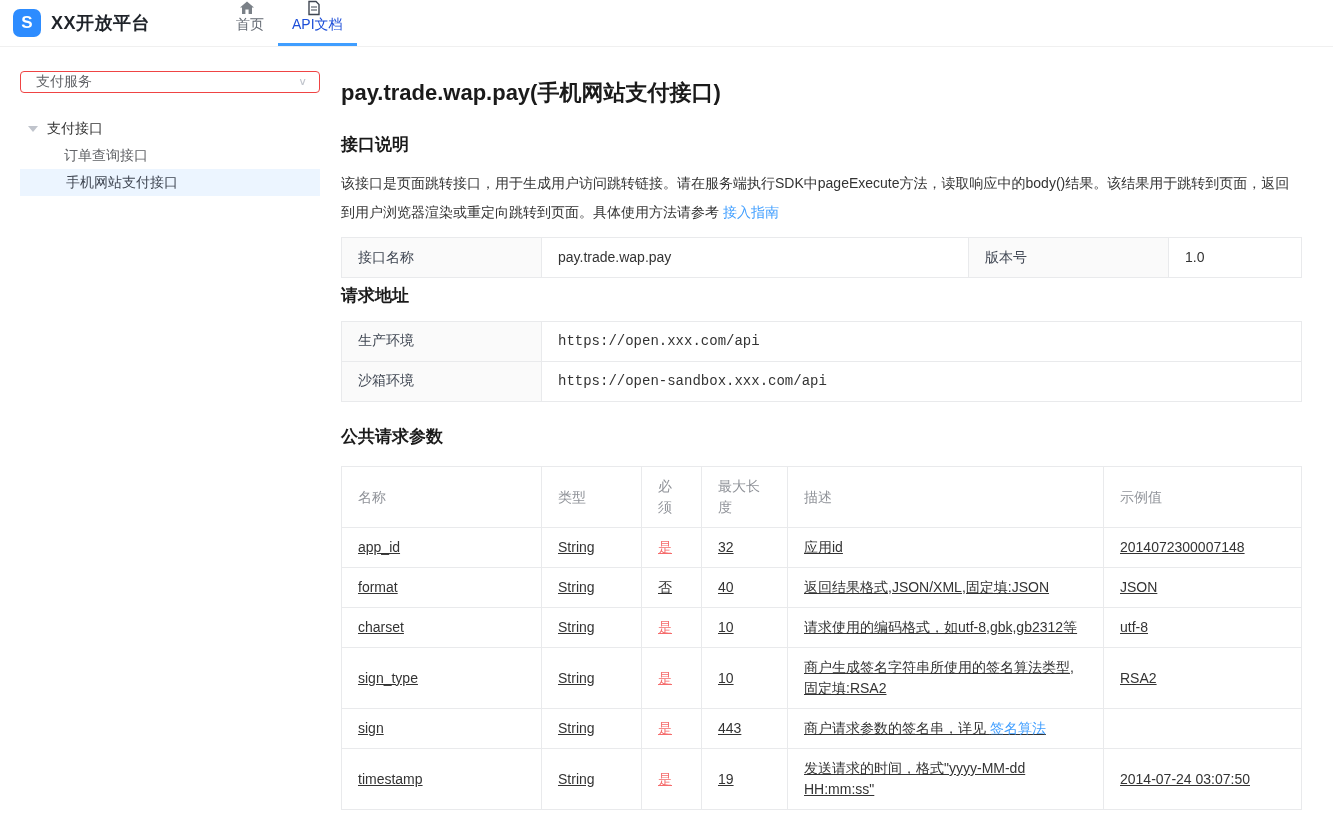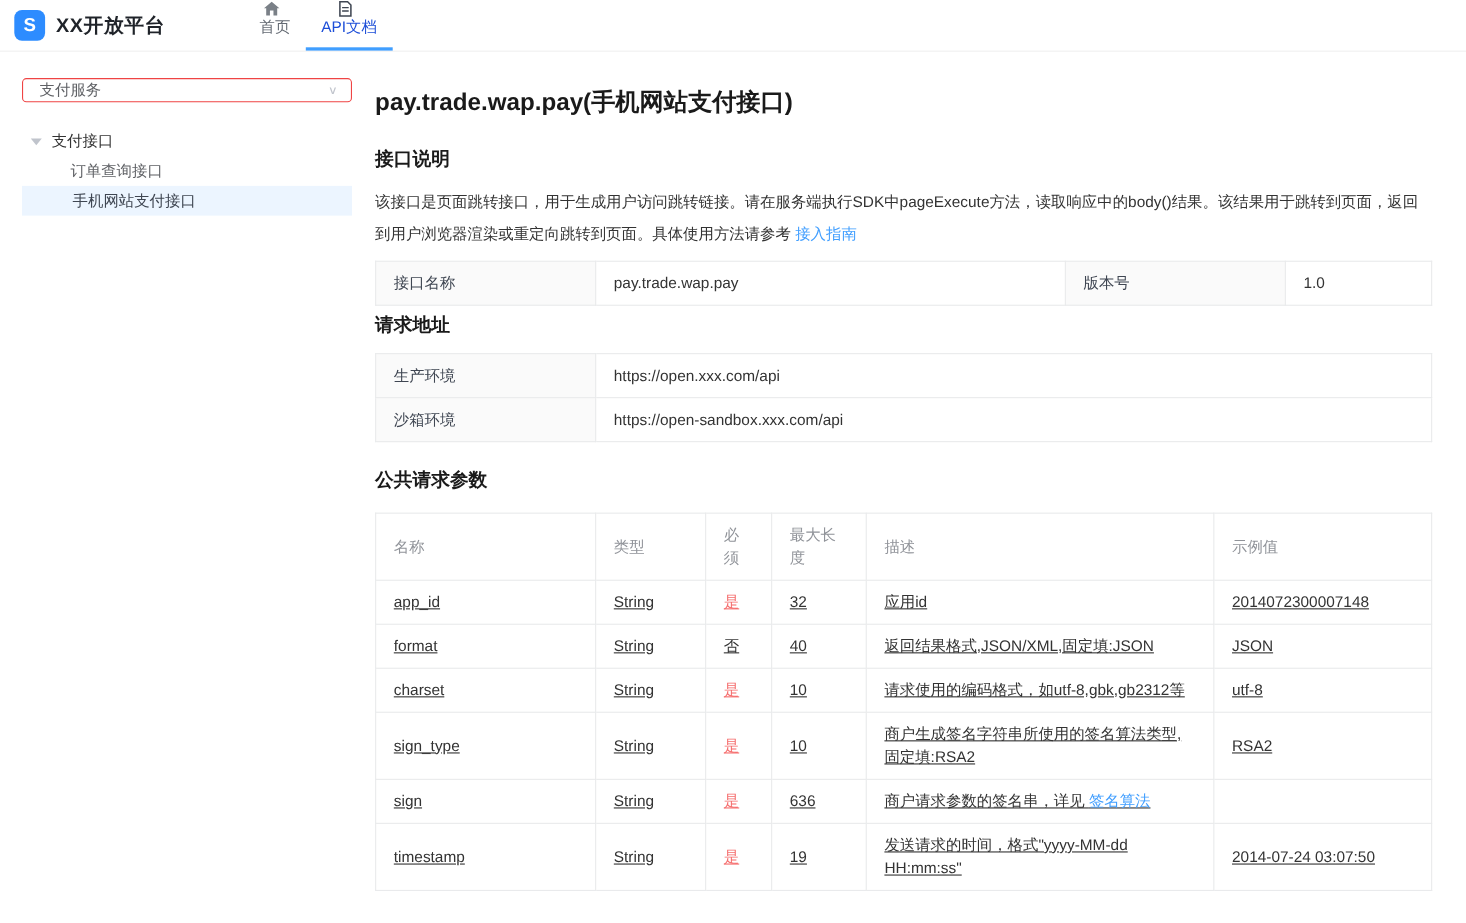--- a/index.html
+++ b/index.html
@@ -47,21 +47,21 @@
   .desc { font-size: 14px; color: #333; line-height: 29px; margin-top: 13px; width: 960px; }
   a.link { color: #409eff; text-decoration: none; cursor: pointer; }
 
   table { border-collapse: collapse; table-layout: fixed; width: 960px; font-size: 14px; }
   td, th { border: 1px solid #e9eaec; padding: 9px 16px; text-align: left; vertical-align: middle;
     line-height: 21px; color: #333; font-weight: normal; word-break: break-word; }
   .meta-table { margin-top: 10px; }
   .meta-table td { height: 40px; }
   td.label { background: #fafafa; color: #3f4652; }
   .sec-2 { margin-top: 6px; }
-  .url-table { margin-top: 14px; }
+  .url-table { margin-top: 14px; font-family: Liberation Mono, monospace; }
   .url-table td { height: 40px; }
   .sec-3 { margin-top: 23px; }
   .param-table { margin-top: 18px; }
   .param-table th { color: #909399; background: #fff; height: 40px; }
   .param-table td { height: 40px; text-decoration: underline; }
   .req-yes { color: #f56c6c; }
 
   .nicon svg { display: block; }
 </style>
 </head>
@@ -200,21 +200,21 @@
         <td>String</td>
         <td class="req-yes">是</td>
         <td>10</td>
         <td>商户生成签名字符串所使用的签名算法类型,固定填:RSA2</td>
         <td>RSA2</td>
       </tr>
       <tr>
         <td>sign</td>
         <td>String</td>
         <td class="req-yes">是</td>
-        <td>636</td>
+        <td>443</td>
         <td><span>商户请求参数的签名串，详见 </span><a class="link">签名算法</a></td>
         <td></td>
       </tr>
       <tr>
         <td>timestamp</td>
         <td>String</td>
         <td class="req-yes">是</td>
         <td>19</td>
         <td>发送请求的时间，格式"yyyy-MM-dd HH:mm:ss"</td>
         <td>2014-07-24 03:07:50</td>

